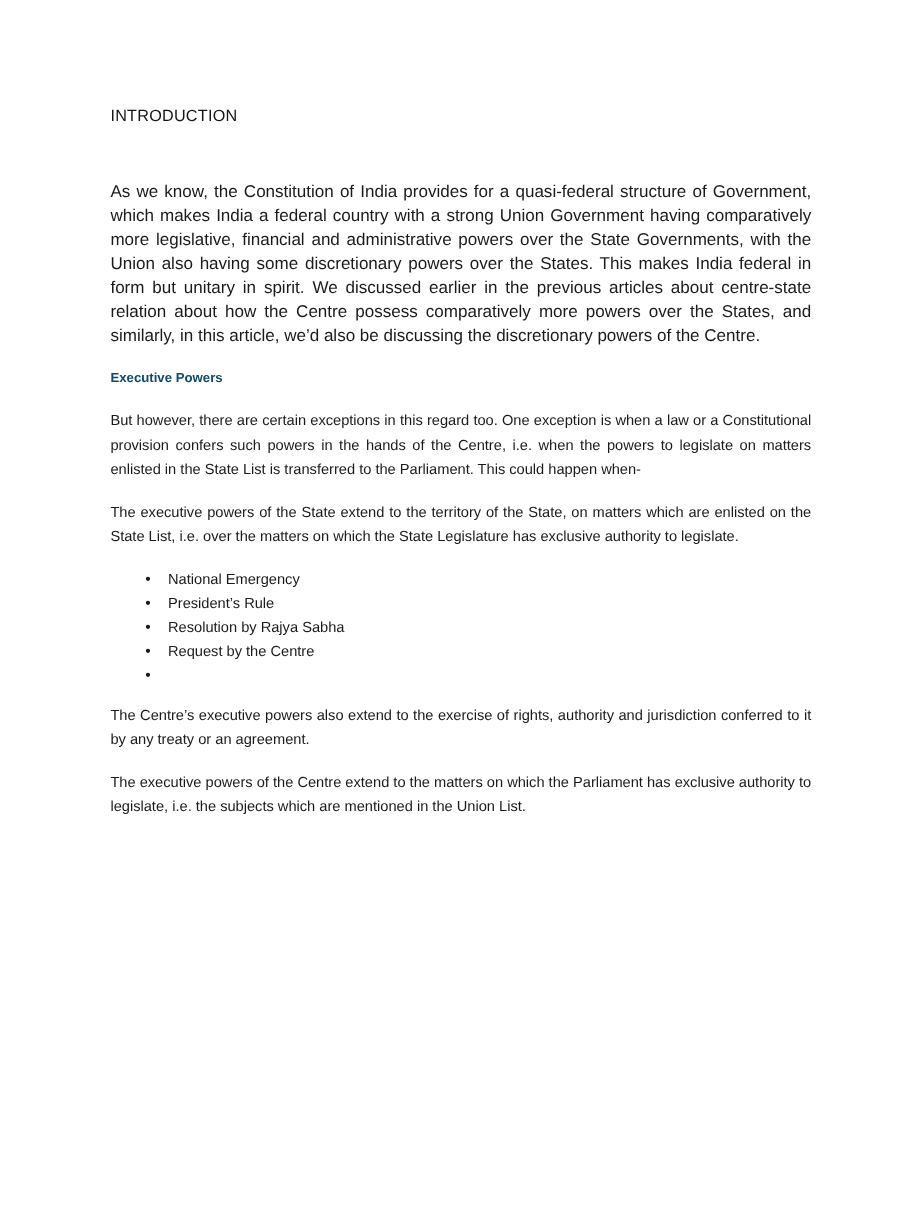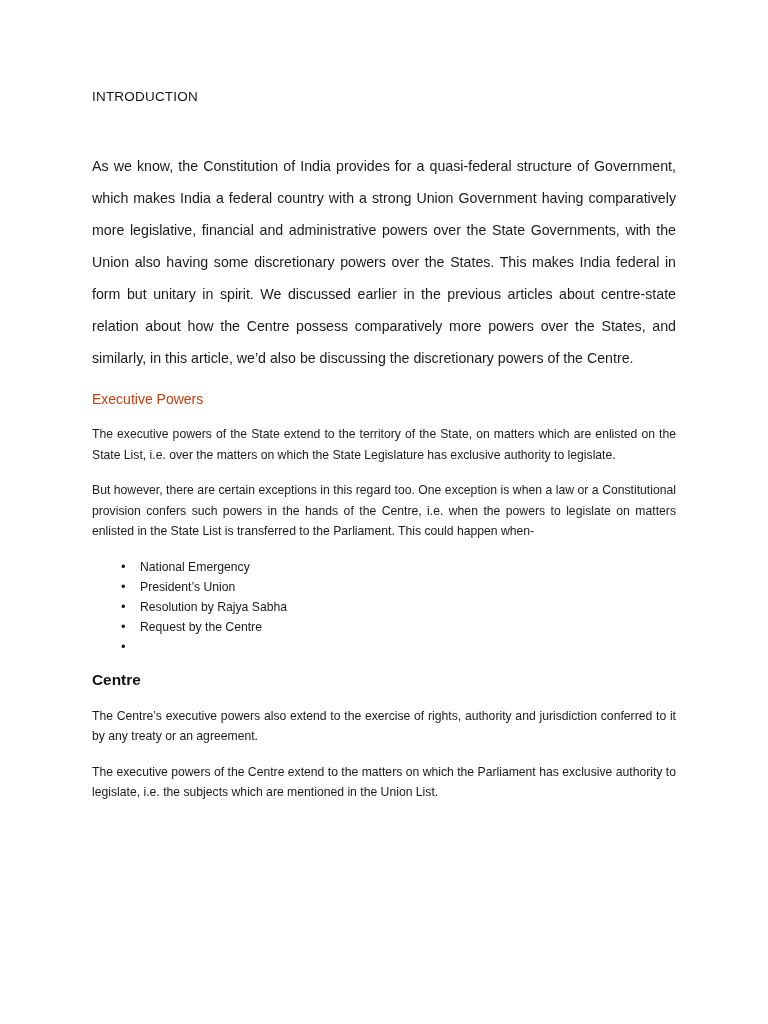--- a/index.html
+++ b/index.html
@@ -38,37 +38,37 @@
     font-weight: 400;
     line-height: 18px;
     letter-spacing: 0.2px;
     margin: 0 0 44px 0;
     color: #151515;
   }
 
   
   .para-lead {
     font-size: 14.2px;
-    line-height: 32px;
+    line-height: 20px;
     text-align: justify;
     text-justify: inter-word;
     margin: 0 0 16px 0;
     color: #1a1a1a;
   }
   .para-lead.tight {
     margin-bottom: 14px;
   }
 
   
   .heading-sm {
-    font-size: 14px;
-    font-weight: normal;
+    font-size: 11px;
+    font-weight: bold;
     line-height: 18px;
     margin: 0 0 16px 0;
-    color: #c2410c;
+    color: #0c4a6e;
   }
   .heading-sm.first {
     margin-top: 6px;
   }
 
   
   .heading-lg {
     font-size: 15.4px;
     font-weight: bold;
     line-height: 20px;
@@ -122,48 +122,47 @@
   <div class="content">
 
     <h1 class="doc-title">INTRODUCTION</h1>
 
     <p class="para-lead">As we know, the Constitution of India provides for a quasi-federal structure of Government, which makes India a federal country with a strong Union Government having comparatively more legislative, financial and administrative powers over the State Governments, with the Union also having some discretionary powers over the States. This makes India federal in form but unitary in spirit. We discussed earlier in the previous articles about centre-state relation about how the Centre possess comparatively more powers over the States, and similarly, in this article, we’d also be discussing the discretionary powers of the Centre.</p>
 
 
     <h2 class="heading-sm first">Executive Powers</h2>
 
 
+    <p class="para-body">But however, there are certain exceptions in this regard too. One exception is when a law or a Constitutional provision confers such powers in the hands of the Centre, i.e. when the powers to legislate on matters enlisted in the State List is transferred to the Parliament. This could happen when-</p>
+
     <p class="para-body">The executive powers of the State extend to the territory of the State, on matters which are enlisted on the State List, i.e. over the matters on which the State Legislature has exclusive authority to legislate.</p>
-
-    <p class="para-body">But however, there are certain exceptions in this regard too. One exception is when a law or a Constitutional provision confers such powers in the hands of the Centre, i.e. when the powers to legislate on matters enlisted in the State List is transferred to the Parliament. This could happen when-</p>
 
     <ul class="bullet-list">
       <li>
         <span class="bullet-dot">•</span>
         <span>National Emergency</span>
       </li>
       <li>
         <span class="bullet-dot">•</span>
-        <span>President’s Union</span>
+        <span>President’s Rule</span>
       </li>
       <li>
         <span class="bullet-dot">•</span>
         <span>Resolution by Rajya Sabha</span>
       </li>
       <li>
         <span class="bullet-dot">•</span>
         <span>Request by the Centre</span>
       </li>
       <li>
         <span class="bullet-dot">•</span>
       </li>
     </ul>
 
     <div class="spacer-after-list"></div>
 
-    <h2 class="heading-lg">Centre</h2>
 
     <p class="para-body">The Centre’s executive powers also extend to the exercise of rights, authority and jurisdiction conferred to it by any treaty or an agreement.</p>
 
     <p class="para-body">The executive powers of the Centre extend to the matters on which the Parliament has exclusive authority to legislate, i.e. the subjects which are mentioned in the Union List.</p>
 
   </div>
 </div>
 
 </body></html>

